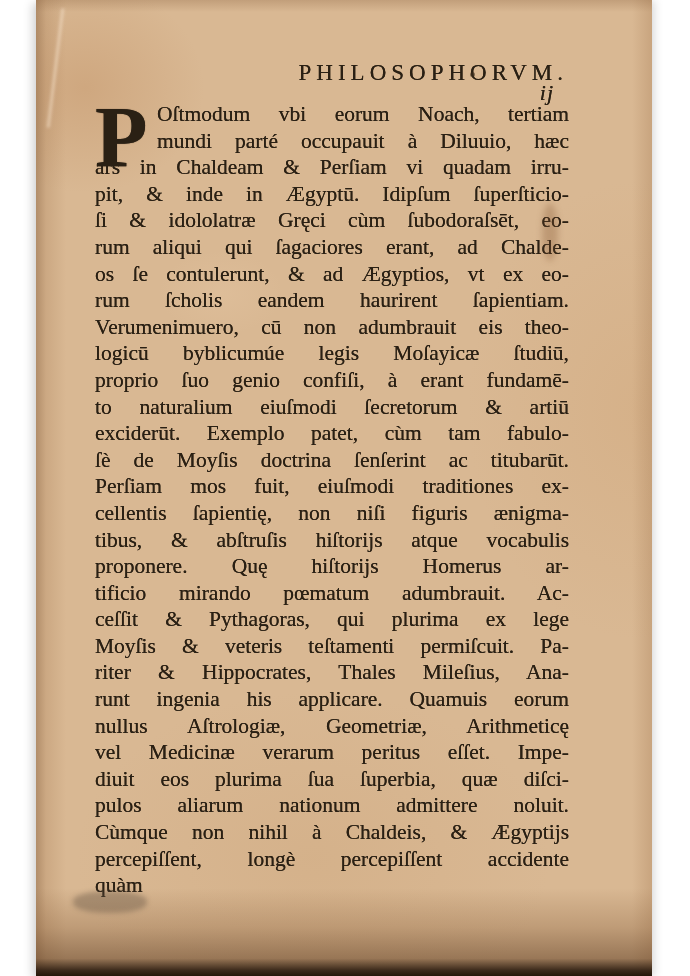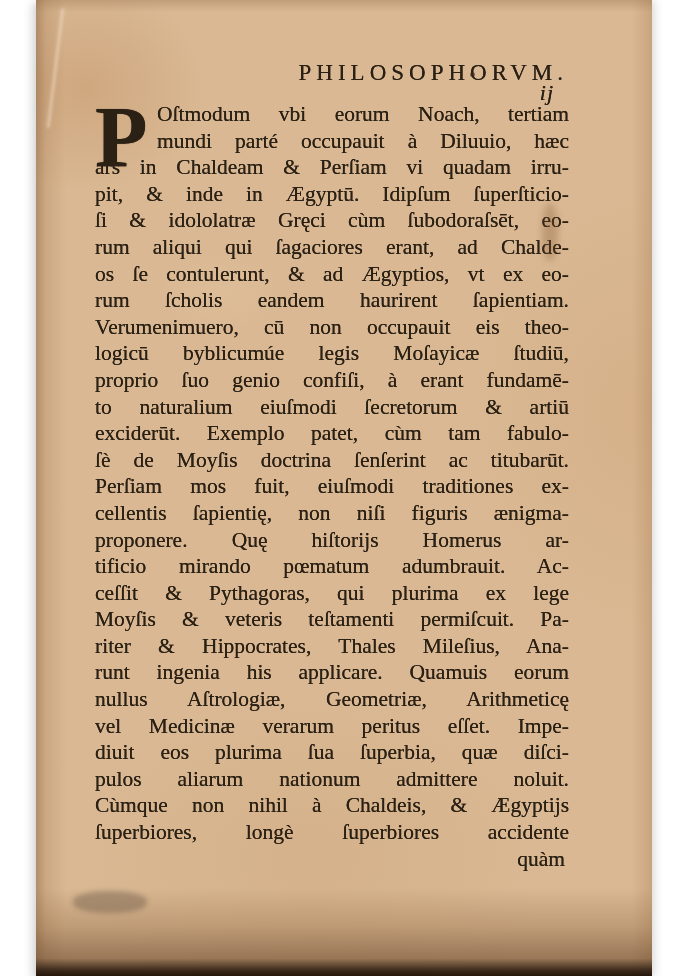--- a/index.html
+++ b/index.html
@@ -43,21 +43,21 @@
   .drop-cap{
     position:absolute;left:0;top:-7px;
     font-size:86px;line-height:1;font-weight:bold;
     text-shadow:0 0 .8px rgba(42,32,20,.9);
   }
   .text-line{
     height:26.6px;overflow:hidden;white-space:normal;
     text-align:justify;text-align-last:justify;
   }
   .text-line.indent{padding-left:62px;}
-  .catchword-line{height:26.6px;text-align:right;padding-right:4px;}
+  .catchword-line{height:26.6px;padding-right:4px;}
   
   .stain{position:absolute;pointer-events:none;}
   .smudge-bottom-left{
     left:37px;top:891px;width:74px;height:22px;border-radius:45%;
     background:rgba(95,80,62,.38);filter:blur(2.5px);
   }
   .stain-right-mid{
     left:506px;top:203px;width:16px;height:58px;border-radius:50%;
     background:rgba(128,84,48,.30);filter:blur(3px);
   }
@@ -91,40 +91,41 @@
     <div class="drop-cap">P</div>
     <div>
         <div class="text-line indent">Oſtmodum vbi eorum Noach, tertiam</div>
         <div class="text-line indent">mundi parté occupauit à Diluuio, hæc</div>
         <div class="text-line">ars in Chaldeam &amp; Perſiam vi quadam irru-</div>
         <div class="text-line">pit, &amp; inde in Ægyptū. Idipſum ſuperſticio-</div>
         <div class="text-line">ſi &amp; idololatræ Gręci cùm ſubodoraſsēt, eo-</div>
         <div class="text-line">rum aliqui qui ſagaciores erant, ad Chalde-</div>
         <div class="text-line">os ſe contulerunt, &amp; ad Ægyptios, vt ex eo-</div>
         <div class="text-line">rum ſcholis eandem haurirent ſapientiam.</div>
-        <div class="text-line">Verumenimuero, cū non occupauit eis theo-</div>
+        <div class="text-line">Verumenimuero, cū non adumbrauit eis theo-</div>
         <div class="text-line">logicū byblicumúe legis Moſayicæ ſtudiū,</div>
         <div class="text-line">proprio ſuo genio confiſi, à erant fundamē-</div>
         <div class="text-line">to naturalium eiuſmodi ſecretorum &amp; artiū</div>
         <div class="text-line">exciderūt. Exemplo patet, cùm tam fabulo-</div>
         <div class="text-line">ſè de Moyſis doctrina ſenſerint ac titubarūt.</div>
         <div class="text-line">Perſiam mos fuit, eiuſmodi traditiones ex-</div>
         <div class="text-line">cellentis ſapientię, non niſi figuris ænigma-</div>
+        <div class="text-line">tibus, &amp; abſtruſis hiſtorijs atque vocabulis</div>
         <div class="text-line">proponere. Quę hiſtorijs Homerus ar-</div>
         <div class="text-line">tificio mirando pœmatum adumbrauit. Ac-</div>
         <div class="text-line">ceſſit &amp; Pythagoras, qui plurima ex lege</div>
         <div class="text-line">Moyſis &amp; veteris teſtamenti permiſcuit. Pa-</div>
         <div class="text-line">riter &amp; Hippocrates, Thales Mileſius, Ana-</div>
         <div class="text-line">runt ingenia his applicare. Quamuis eorum</div>
         <div class="text-line">nullus Aſtrologiæ, Geometriæ, Arithmeticę</div>
         <div class="text-line">vel Medicinæ verarum peritus eſſet. Impe-</div>
         <div class="text-line">diuit eos plurima ſua ſuperbia, quæ diſci-</div>
         <div class="text-line">pulos aliarum nationum admittere noluit.</div>
         <div class="text-line">Cùmque non nihil à Chaldeis, &amp; Ægyptijs</div>
-        <div class="text-line">ſuperbiores, longè ſuperbiores accidente</div>
+        <div class="text-line">percepiſſent, longè percepiſſent accidente</div>
       </div>
     <div class="catchword-line">quàm</div>
   </div>
 
   <div class="stain stain-right-mid"></div>
   <div class="stain smudge-bottom-left"></div>
 
 </div>
 
 </body></html>

